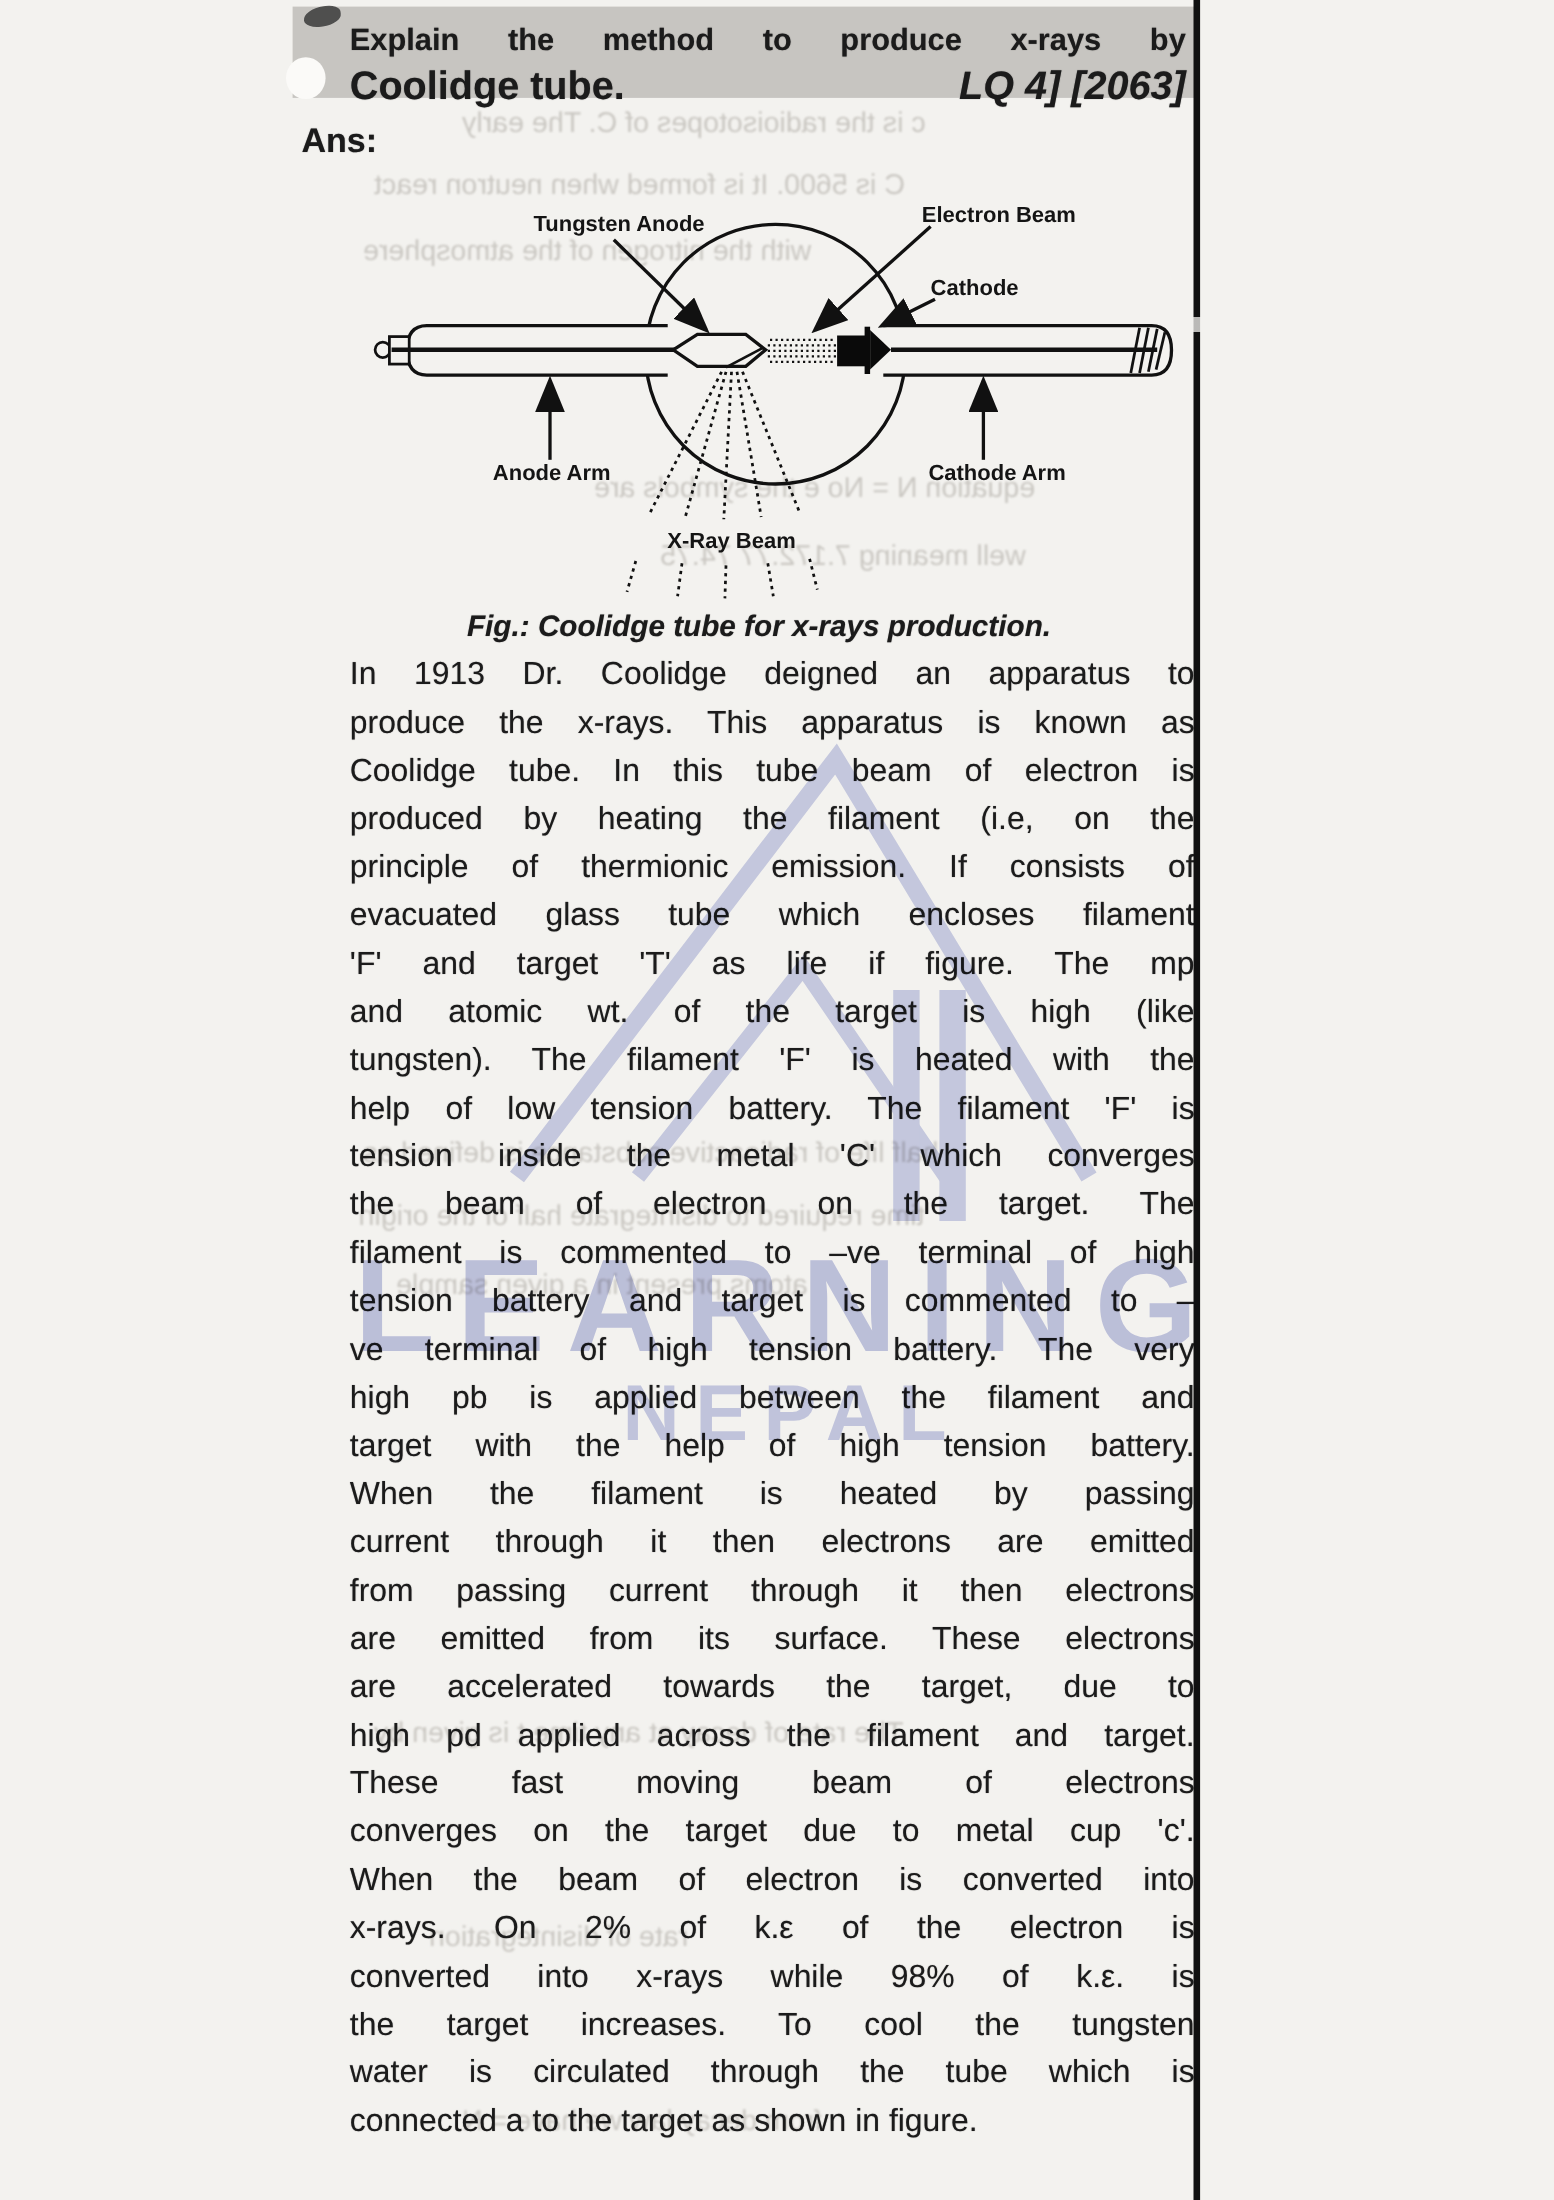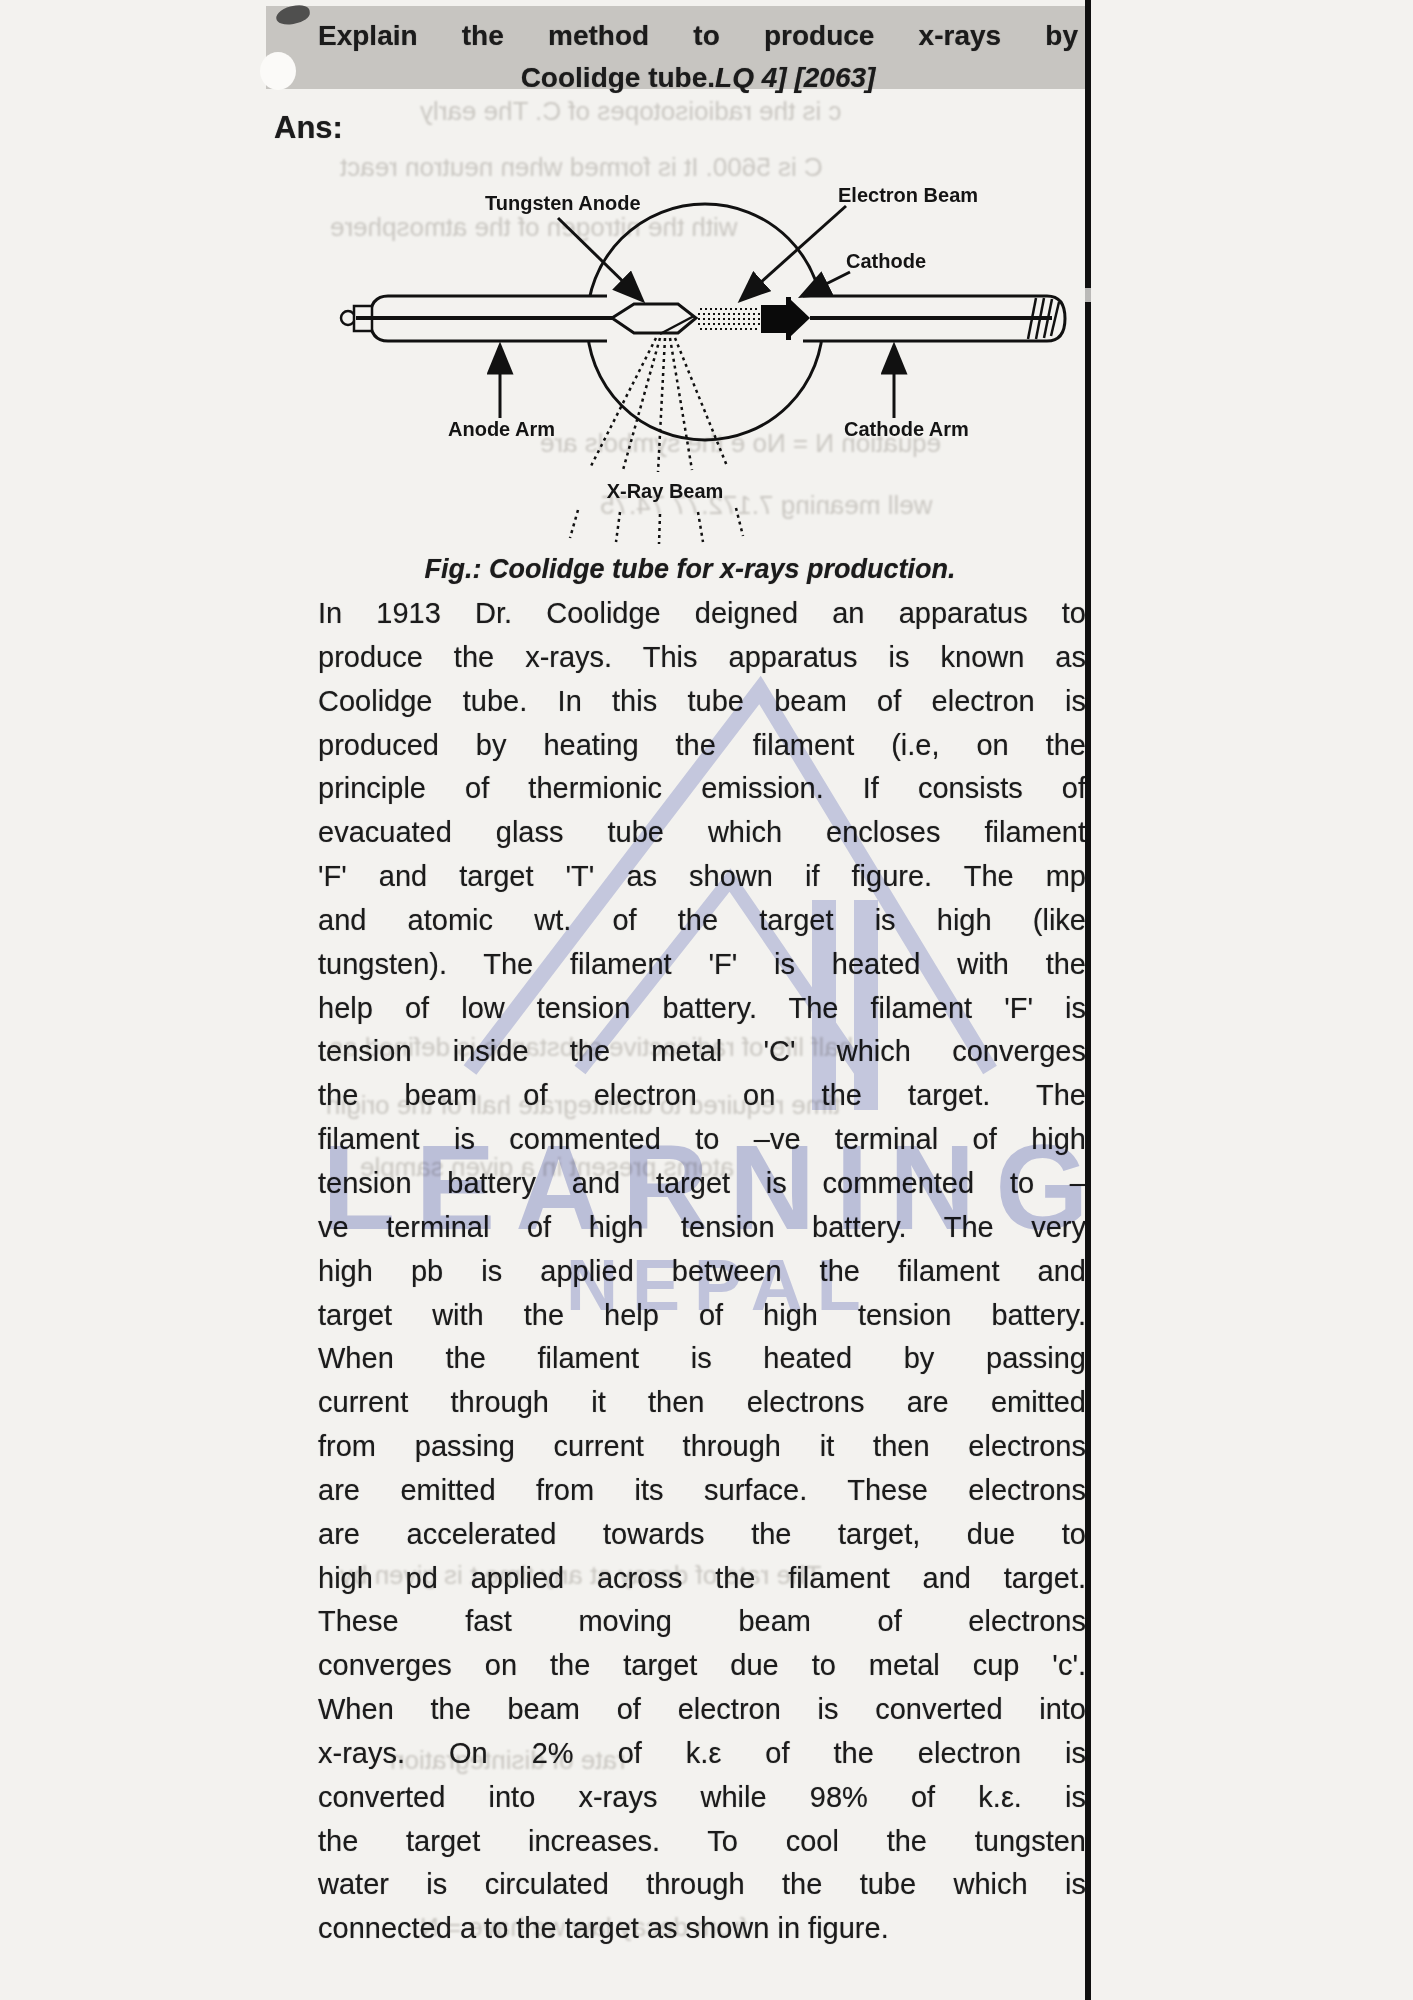--- a/index.html
+++ b/index.html
@@ -11,21 +11,21 @@
   .page *{box-sizing:border-box;}
   
   .vrule{position:absolute;top:0;height:2000px;width:6px;
     background:linear-gradient(#101010 0 288px,rgba(16,16,16,.25) 288px 302px,#101010 302px 100%);}
   
   .qbox{position:absolute;left:266px;top:6px;width:820px;height:83px;
     background:#c7c5c1;padding:9px 8px 0 52px;
     text-shadow:0 0 1px rgba(20,20,20,.5);}
   .qline1{font-size:28px;font-weight:bold;line-height:42px;
     text-align:justify;text-align-last:justify;}
-  .qline2{display:flex;justify-content:center;font-size:28px;font-weight:bold;line-height:42px;}
+  .qline2{display:flex;justify-content:space-between;font-size:36px;font-weight:bold;line-height:42px;}
   .qref{font-style:italic;}
   .scribble{position:absolute;left:276px;top:6px;width:34px;height:18px;background:#3a3a3a;
     border-radius:60% 40% 55% 45%;opacity:.85;transform:rotate(-8deg);}
   .whiteblob{position:absolute;left:260px;top:52px;width:36px;height:38px;background:#fbfaf8;border-radius:50%;}
   .ans{position:absolute;left:274px;top:110px;font-size:31px;font-weight:bold;
     text-shadow:0 0 1px rgba(20,20,20,.5);}
   
   .diagram{position:absolute;left:290px;top:130px;width:800px;height:420px;}
   .diagram text{font-family:"Liberation Sans",sans-serif;font-size:20px;font-weight:600;fill:#141414;}
   .caption{position:absolute;left:290px;top:554px;width:800px;text-align:center;
@@ -164,21 +164,21 @@
 
   <div class="caption">Fig.: Coolidge tube for x-rays production.</div>
 
   <div class="para">
       <div class="bline">In 1913 Dr. Coolidge deigned an apparatus to</div>
       <div class="bline">produce the x-rays. This apparatus is known as</div>
       <div class="bline">Coolidge tube. In this tube beam of electron is</div>
       <div class="bline">produced by heating the filament (i.e, on the</div>
       <div class="bline">principle of thermionic emission. If consists of</div>
       <div class="bline">evacuated glass tube which encloses filament</div>
-      <div class="bline">'F' and target 'T' as shown if figure. The mp</div>
+      <div class="bline">'F' and target 'T' as life if figure. The mp</div>
       <div class="bline">and atomic wt. of the target is high (like</div>
       <div class="bline">tungsten). The filament 'F' is heated with the</div>
       <div class="bline">help of low tension battery. The filament 'F' is</div>
       <div class="bline">tension inside the metal 'C' which converges</div>
       <div class="bline">the beam of electron on the target. The</div>
       <div class="bline">filament is commented to –ve terminal of high</div>
       <div class="bline">tension battery and target is commented to –</div>
       <div class="bline">ve terminal of high tension battery. The very</div>
       <div class="bline">high pb is applied between the filament and</div>
       <div class="bline">target with the help of high tension battery.</div>

